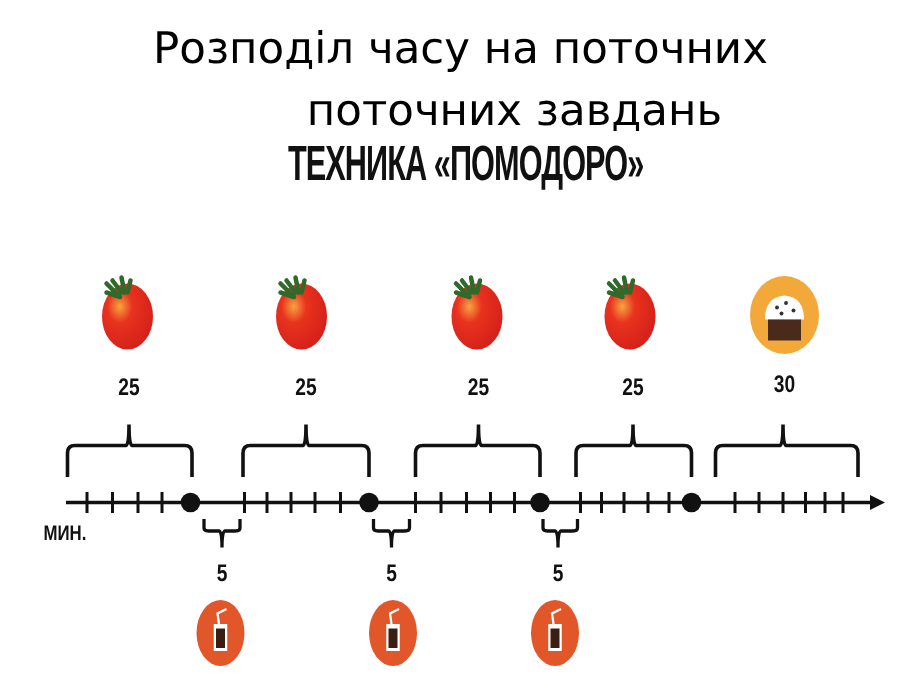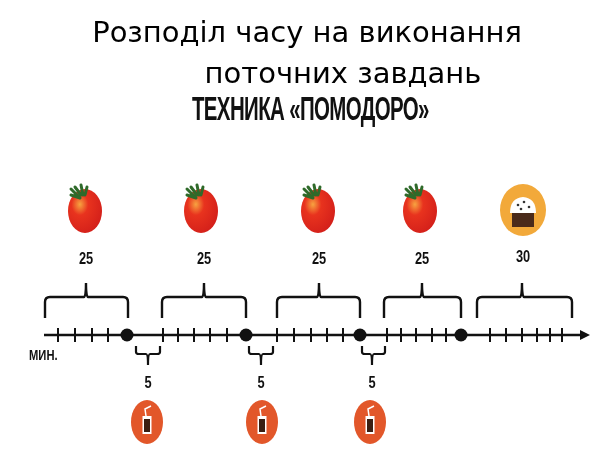--- a/index.html
+++ b/index.html
@@ -8,21 +8,21 @@
   .title.l1{top:12px;}
   .title.l2{top:53px;padding-left:36px;}
   .subtitle{position:absolute;top:90px;left:0;width:614px;text-align:center;font-family:"Liberation Sans",sans-serif;font-weight:bold;font-size:33px;line-height:38px;letter-spacing:-1px;transform:scaleX(0.62);transform-origin:316px 0;color:#111;}
   .num{position:absolute;font-family:"Liberation Sans",sans-serif;font-weight:bold;font-size:16px;line-height:18px;transform:scaleX(0.8);color:#111;text-align:center;width:30px;}
   .mins{position:absolute;left:29px;top:347px;font-weight:bold;font-size:14px;transform:scaleX(0.8);transform-origin:0 0;color:#111;}
   svg{position:absolute;left:0;top:0;}
 </style>
 </head>
 <body>
 
-<div class="title l1">Розподіл часу на виконання</div>
+<div class="title l1">Розподіл часу на поточних</div>
 <div class="title l2">поточних завдань</div>
 <div class="subtitle">ТЕХНИКА «ПОМОДОРО»</div>
 
 <svg width="614" height="463" viewBox="0 0 614 463">
   <defs>
     <radialGradient id="tg" cx="0.35" cy="0.35" r="0.7">
       <stop offset="0" stop-color="#f7a340"></stop>
       <stop offset="0.35" stop-color="#e8331e"></stop>
       <stop offset="1" stop-color="#d4201a"></stop>
     </radialGradient>

